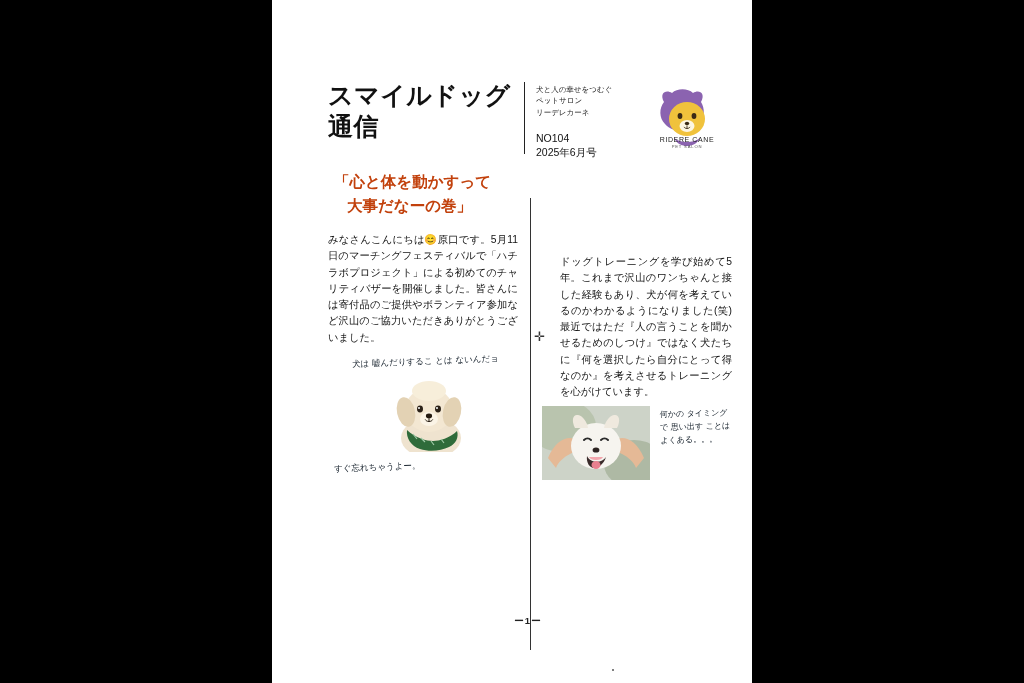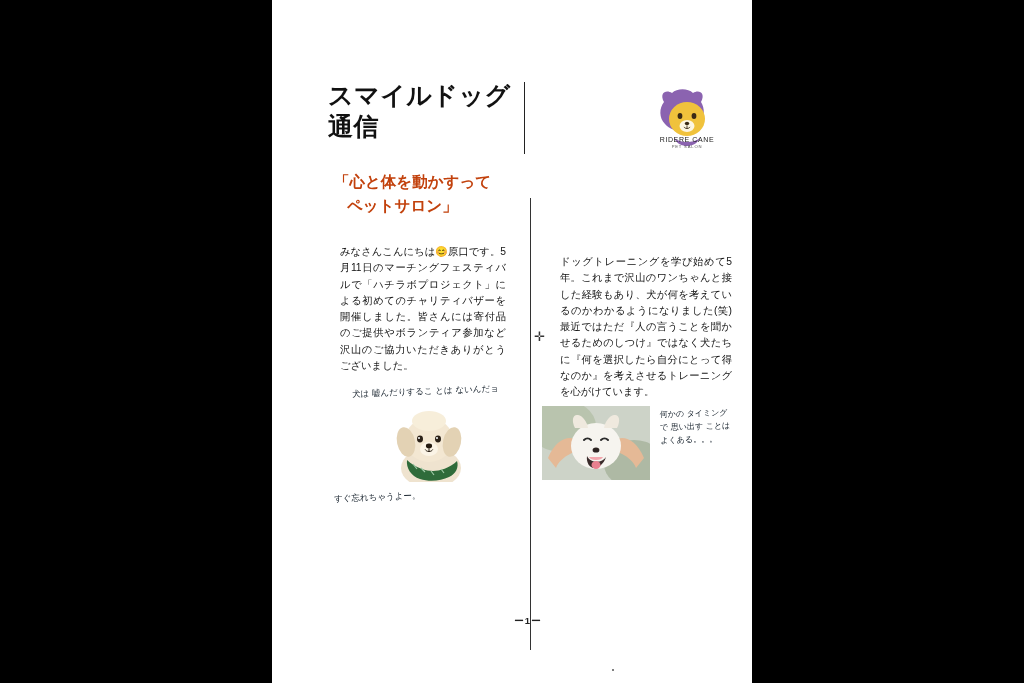--- a/index.html
+++ b/index.html
@@ -204,20 +204,27 @@
     <div id="content">
 
       <div class="masthead">
         <div class="mast-title">
           <span>スマイルドッグ</span><br>
           <span>通信</span>
         </div>
 
         <div class="mast-rule"></div>
 
+        <div class="mast-meta">
+          <div class="tiny">犬と人の幸せをつむぐ</div>
+          <div class="tiny">ペットサロン</div>
+          <div class="tiny">リーデレカーネ</div>
+          <div class="issue">NO104</div>
+          <div class="issue" style="margin-top:0">2025年6月号</div>
+        </div>
 
         <div class="logo">
           <svg viewBox="0 0 78 62" xmlns="http://www.w3.org/2000/svg">
 
             <path d="M16 14c-5-9 2-13 8-9 5-5 16-5 21 0 6-4 13 0 8 9 4 6 4 16-2 22-5 5-12 7-17 7s-13-2-17-7c-6-6-6-16-1-22z" fill="#8b63b0"></path>
 
             <ellipse cx="39" cy="31" rx="18" ry="17" fill="#f0c23c"></ellipse>
 
             <ellipse cx="32" cy="28" rx="2.4" ry="3" fill="#3a2a16"></ellipse>
             <ellipse cx="46" cy="28" rx="2.4" ry="3" fill="#3a2a16"></ellipse>
@@ -228,29 +235,29 @@
 
             <path d="M26 50c4 3 9 4 13 4s9-1 13-4c-3 6-8 8-13 8s-10-2-13-8z" fill="#8b63b0"></path>
           </svg>
         </div>
         <div class="logo-text">RIDERE CANE</div>
         <div class="logo-sub">PET SALON</div>
       </div>
 
       <div class="headline">
         <span>「心と体を動かすって</span>
-        <span class="l2">ペットサロン」</span>
+        <span class="l2">大事だなーの巻」</span>
       </div>
 
       <div class="cols">
         <div class="col-rule"></div>
         <div class="plus plus-top">✛</div>
 
         <div class="col left">
-          <p class="body-text" style="margin:12px">みなさんこんにちは😊原口です。5月11日のマーチングフェスティバルで「ハチラボプロジェクト」による初めてのチャリティバザーを開催しました。皆さんには寄付品のご提供やボランティア参加など沢山のご協力いただきありがとうございました。</p>
+          <p class="body-text" style="margin:0">みなさんこんにちは😊原口です。5月11日のマーチングフェスティバルで「ハチラボプロジェクト」による初めてのチャリティバザーを開催しました。皆さんには寄付品のご提供やボランティア参加など沢山のご協力いただきありがとうございました。</p>
 
           <div style="margin-top:10px; padding-left:24px;" class="hand">犬は 嘘んだりするこ とは ないんだョ</div>
 
           <div class="photo photo-1">
             <svg viewBox="0 0 104 80" xmlns="http://www.w3.org/2000/svg">
               <rect width="104" height="80" fill="#ffffff"></rect>
 
               <ellipse cx="52" cy="66" rx="30" ry="20" fill="#efe3cf"></ellipse>
 
               <path d="M28 58c8 8 20 11 26 11s17-3 24-10c2 6-1 13-8 16-8 4-20 5-29 2-9-3-14-11-13-19z" fill="#2f6b3a"></path>

